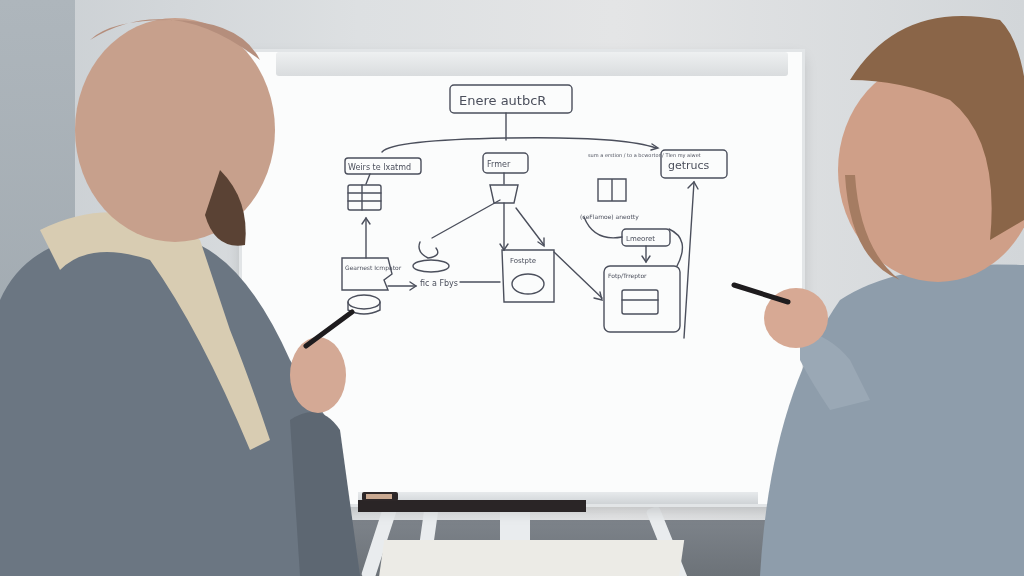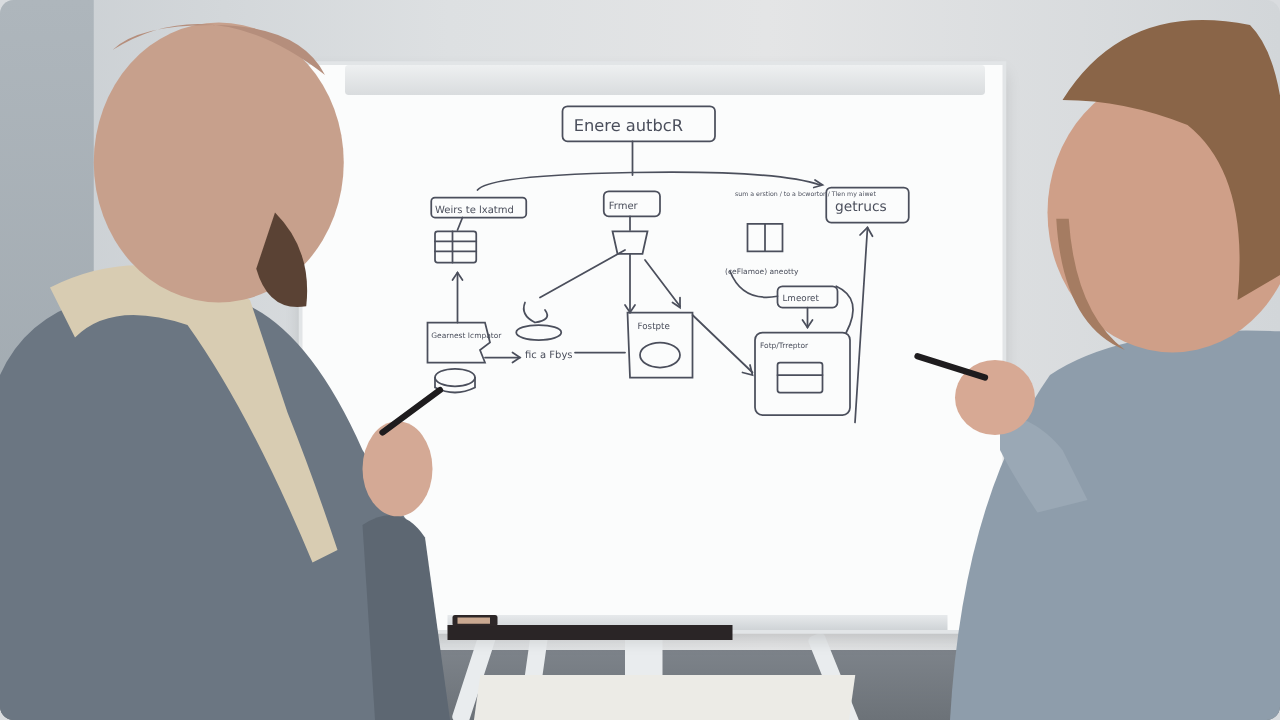--- a/index.html
+++ b/index.html
@@ -1,19 +1,19 @@
 <!DOCTYPE html>
 <html><head>
 <meta charset="utf-8">
 <style>
   html, body { margin: 0; padding: 0; }
   body { width: 1024px; height: 576px; overflow: hidden; position: relative;
          background: #d9dcdf; font-family: "Liberation Sans", sans-serif; }
   .scene { position: absolute; inset: 0; overflow: hidden;
-           background: linear-gradient(90deg, #c9ced2 0%, #dde0e2 35%, #e4e5e6 60%, #d2d6d9 100%); border-radius: 11px; }
+           background: linear-gradient(90deg, #c9ced2 0%, #dde0e2 35%, #e4e5e6 60%, #d2d6d9 100%); }
   .wall-left { position: absolute; left: 0; top: 0; width: 75px; height: 576px;
                background: linear-gradient(180deg, #aeb6bc, #9aa3aa); }
   .floor-band { position: absolute; left: 0; right: 0; top: 520px; height: 56px;
                 background: linear-gradient(180deg, #7d838a, #6c7278); }
   .easel-leg { position: absolute; background: #e9ecee; border-radius: 4px; }
   .board { position: absolute; left: 242px; top: 52px; width: 560px; height: 452px;
            background: #fbfcfc; box-shadow: 0 0 0 3px #e2e5e7, 0 6px 14px rgba(0,0,0,.18); }
   .board-clip { position: absolute; left: 276px; top: 52px; width: 512px; height: 24px;
                 background: linear-gradient(180deg, #eef0f1, #d9dcde); border-radius: 3px; }
   .tray { position: absolute; left: 358px; top: 492px; width: 400px; height: 12px;

